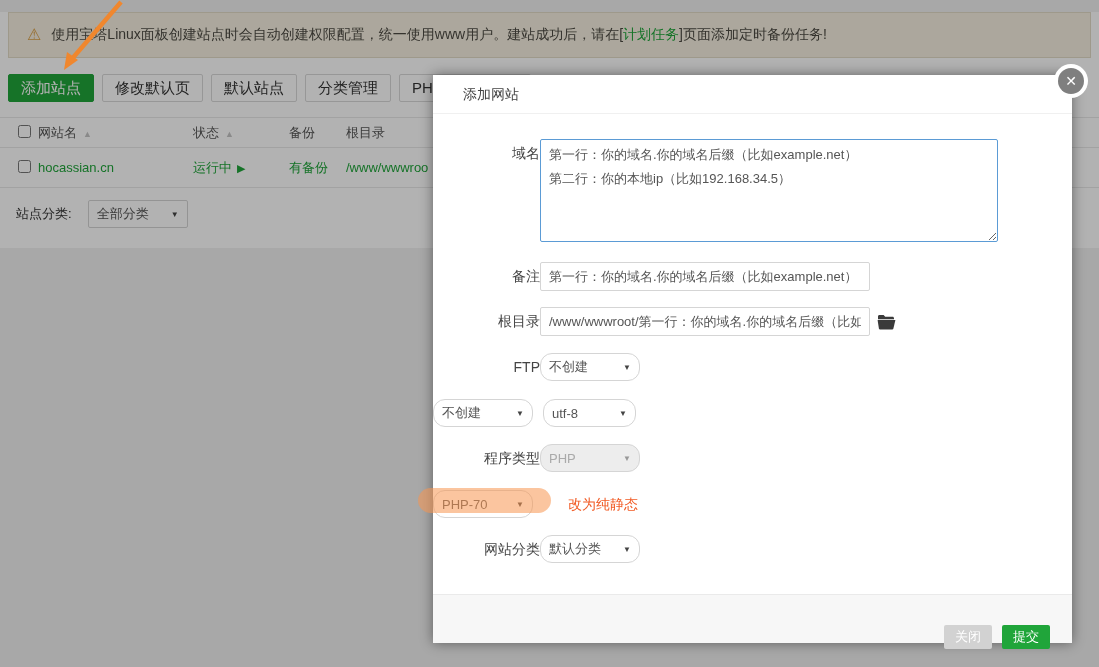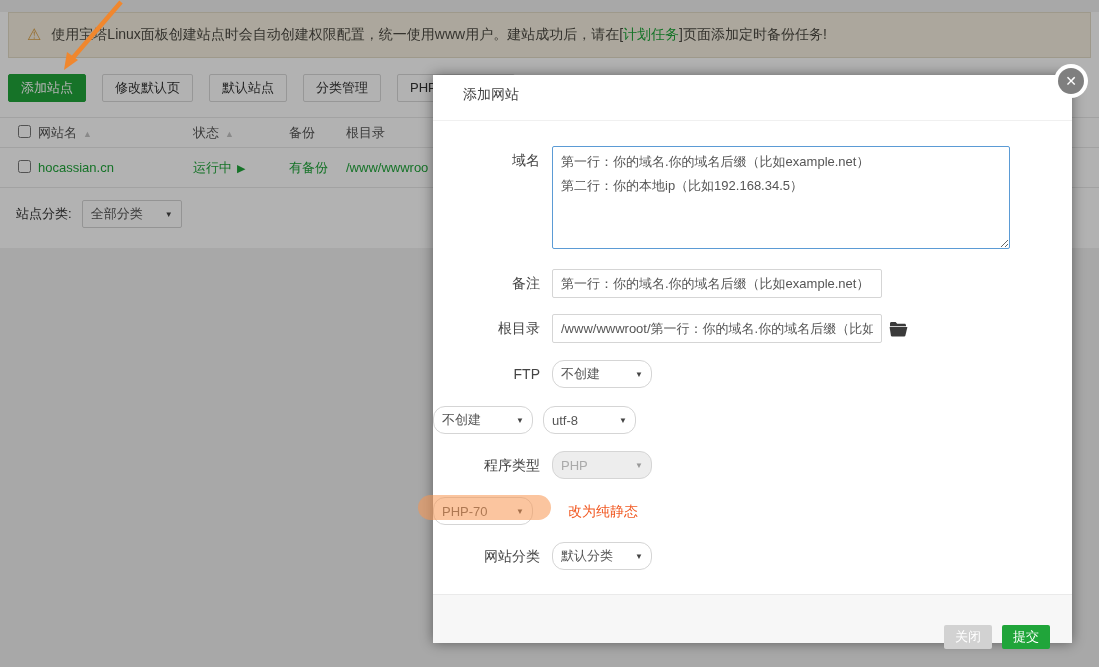--- a/index.html
+++ b/index.html
@@ -7,60 +7,60 @@
   body { font-family:"Liberation Sans","DejaVu Sans",sans-serif; background:#f1f1f1; position:relative; color:#333; }
 
   
   .content-card { background:#fff; padding-bottom:20px; }
   .tip-bar { margin:12px 8px 0 8px; background:#f6f0e1; border:1px solid #e3dcc7;
              padding:13px 12px; font-size:14px; color:#4d4a43; display:flex; align-items:center; }
   .warn-icon { color:var(--warn); font-size:16px; margin:0 10px 0 6px; line-height:1; }
   .tip-link { color:var(--link); text-decoration:none; cursor:pointer; }
 
   .toolbar { margin:16px 0 0 8px; display:flex; }
-  .tb-btn { height:28px; padding:0 12px; margin-right:16px; font-size:13px; line-height:26px;
+  .tb-btn { height:28px; padding:0 12px; margin-right:8px; font-size:15px; line-height:26px;
             background:#fff; border:1px solid #d9d9d9; border-radius:2px; color:#333; cursor:pointer; }
   .tb-btn.primary { background:var(--green); border-color:var(--green); color:#fff; }
 
   .site-table { margin-top:15px; width:100%; font-size:13px; }
   .t-row { display:grid; grid-template-columns:38px 155px 96px 57px 1fr; align-items:center; }
   .t-head { height:31px; border-top:1px solid #e8e8e8; border-bottom:1px solid #e8e8e8; color:#555; }
   .t-data { height:40px; border-bottom:1px solid #e8e8e8; }
   .t-row .cb { padding-left:18px; }
   .sort-caret { font-size:9px; color:#c4c4c4; margin-left:6px; }
   .cell-link { color:var(--link); cursor:pointer; }
   .status-cell { color:var(--green); }
   .play-icon { font-size:11px; margin-left:5px; }
 
   .filter-row { margin:12px 0 0 16px; display:flex; align-items:center; font-size:13px; color:#333; }
-  .filter-row .sel { margin-left:10px; }
+  .filter-row .sel { margin-left:16px; }
 
   
   .sel { display:inline-flex; justify-content:space-between; align-items:center;
          width:100px; height:28px; border:1px solid #d5d5d5; background:#fff; padding:0 8px;
          font-size:13px; color:#555; border-radius:2px; cursor:pointer; flex:none; }
   .sel .caret { font-style:normal; font-size:8px; color:#444; margin-left:6px; }
   .sel.disabled { background:#ededed; color:#aaa; cursor:default;text-align:center; }
   .sel.disabled .caret { color:#999; }
 
   
   .dim-overlay { position:absolute; inset:0; background:rgba(0,0,0,0.30); z-index:10; }
 
   
   .modal { position:absolute; left:433px; top:75px; width:639px; height:568px; background:#fff;
            z-index:20; box-shadow:0 0 12px rgba(0,0,0,0.45); }
-  .modal-header { height:46px; line-height:39px; padding-left:30px; font-size:14px; color:#444;
+  .modal-header { height:39px; line-height:39px; padding-left:30px; font-size:14px; color:#444;
                   border-bottom:1px solid #f0f0f0; }
   .modal-close { position:absolute; top:-11px; left:621px; width:34px; height:34px; border-radius:50%;
                  background:#fff; display:flex; align-items:center; justify-content:center; cursor:pointer; z-index:25; }
   .modal-close .inner { width:26px; height:26px; border-radius:50%; background:#7f7f7f; color:#fff;
                         display:flex; align-items:center; justify-content:center; font-size:14px; font-weight:bold; }
   .modal-body { padding-top:25px; }
   .f-row { display:flex; align-items:flex-start; margin-bottom:17px; }
-  .f-label { width:107px; text-align:right; margin-right:12px; font-size:14px; color:#444;
+  .f-label { width:107px; text-align:right; font-size:14px; color:#444;
              line-height:29px; flex:none;padding-left:36px; }
   .f-row .sel, .f-row input { margin-top:0;border-radius:12px; }
   .f-row input[type=text] { width:330px; height:29px; border:1px solid #d5d5d5; border-radius:2px;
                             padding:0 8px; font-size:13px; color:#555; font-family:inherit; }
   textarea.domain-box { width:458px; height:103px; border:1px solid var(--focus); border-radius:2px;
                         padding:3px 8px; font-size:13px; line-height:24px; color:#555; resize:both;
                         font-family:inherit; outline:none; }
   .row-domain { margin-bottom:20px; }
   .row-remark { margin-bottom:16px; }
   .folder-icon { margin-left:7px; align-self:center; cursor:pointer; line-height:0; }

